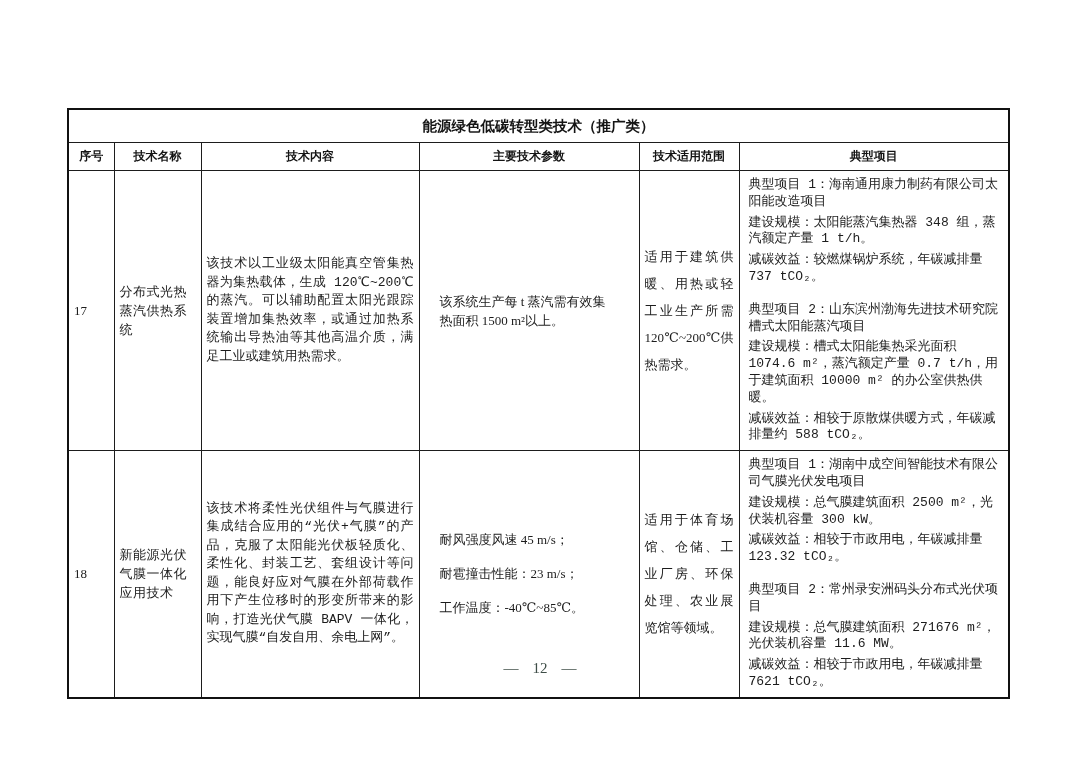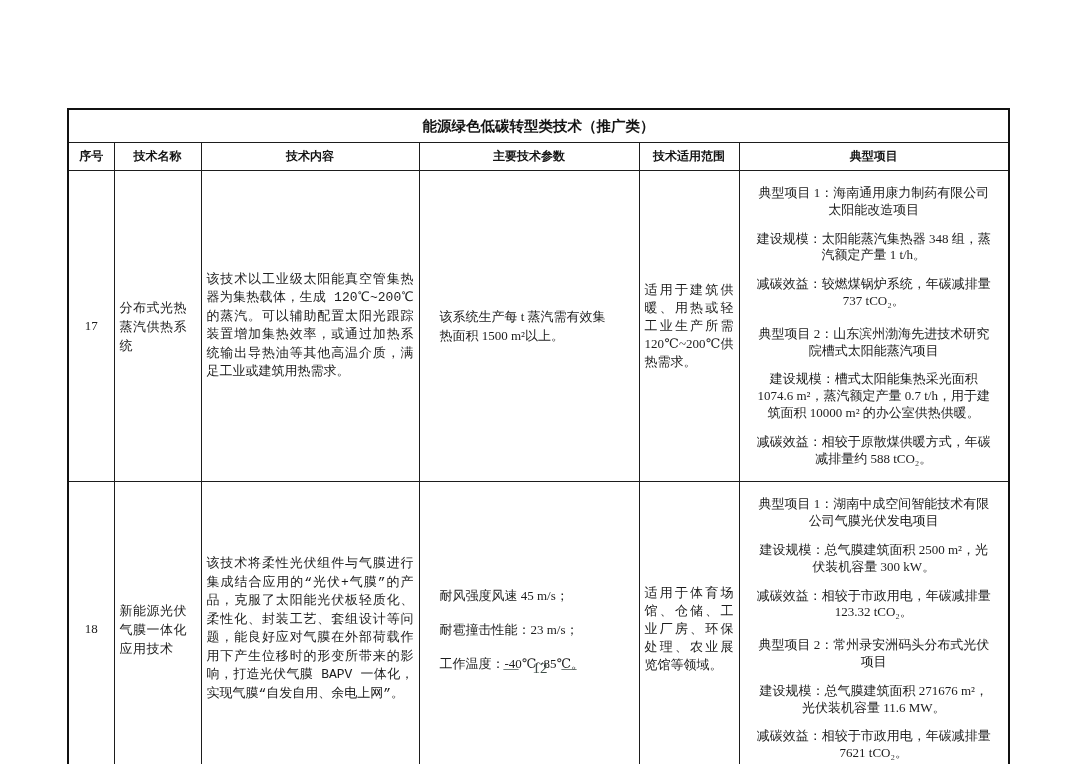--- a/index.html
+++ b/index.html
@@ -47,21 +47,21 @@
     text-align: center;
     font-family: "Liberation Sans", "DejaVu Sans", sans-serif;
     font-weight: bold;
     font-size: 12px;
     color: #141414;
     padding: 2px 0;
   }
   tr.body-row-1 { height: 250px; }
   tr.body-row-2 { height: 233px; }
   td.c-index {
-    text-align: center;
+    text-align: left;
     font-size: 13.5px;
   }
   td.c-name {
     text-align: left;
     font-size: 13.5px;
     line-height: 19px;
     padding: 2px 3px;
     letter-spacing: 0.5px;
     margin-left: 24px;
   }
@@ -75,30 +75,30 @@
   td.c-content div { text-align: justify; }
   td.c-params {
     font-size: 13px;
     line-height: 19px;
     padding: 2px 5px;
   }
   td.c-params p { margin: 15px; }
   td.c-scope {
     text-align: justify;
     font-size: 13px;
-    line-height: 18px;
+    line-height: 27px;
     padding: 2px 5px;
   }
   td.c-projects {
     vertical-align: top;
     font-size: 13.2px;
     line-height: 16.8px;
     padding: 4px 6px 2px 6px;
   }
-  td.c-projects p { margin: 12px; text-align: center; }
+  td.c-projects p { margin: 4px; text-align: left; font-family: Liberation Mono, monospace; }
   .project-group + .project-group { margin-top: 16px; }
   .footer {
     position: absolute;
     left: 0;
     top: 660px;
     width: 1080px;
     text-align: center;
     font-size: 15px;
     color: #3e4d47;
     font-family: "Liberation Serif", "DejaVu Serif", serif;

